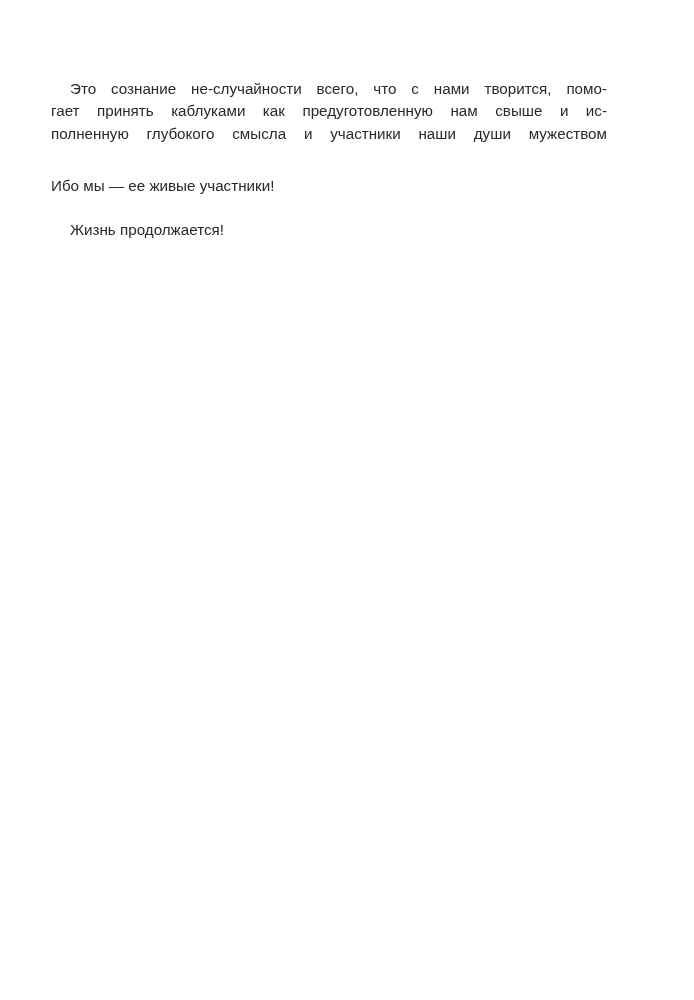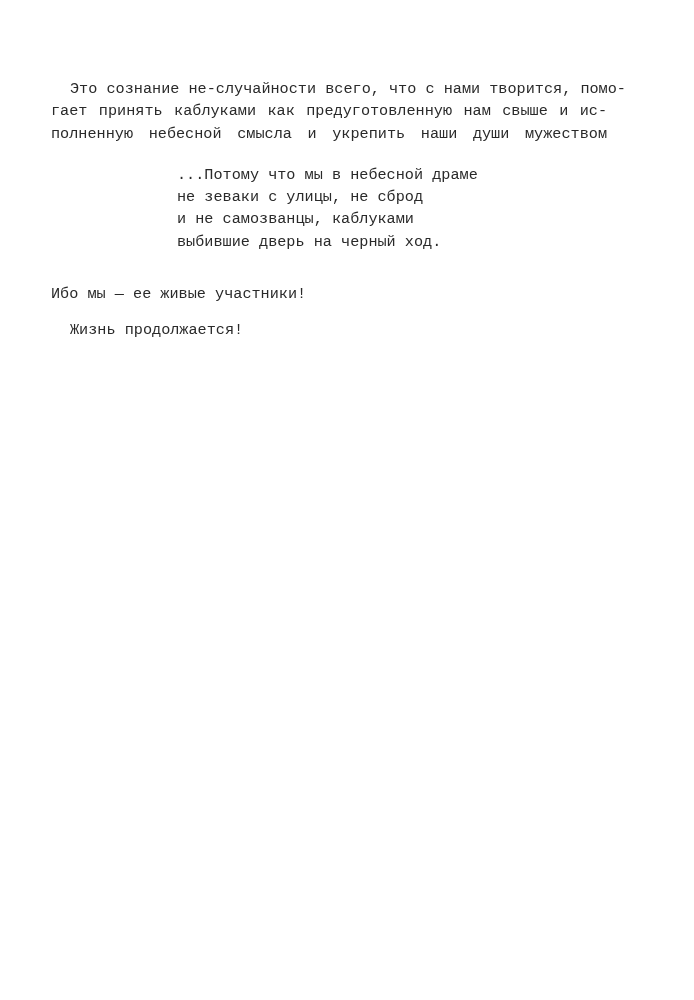--- a/index.html
+++ b/index.html
@@ -1,44 +1,38 @@
 <!DOCTYPE html>
 <html><head>
   <meta charset="utf-8">
   <style>
     html, body { margin: 0; padding: 0; background: #ffffff; }
     body { width: 694px; height: 1000px; position: relative; overflow: hidden; }
     .page {
       position: absolute; left: 51px; top: 78px; width: 556px;
-      font-family: Liberation Mono, monospace;
+      font-family: Liberation Sans, sans-serif;
       font-size: 15.2px; line-height: 22.3px; color: #2a2a2a;
     }
     .line { white-space: nowrap; display: block; height: 22.3px; }
     .justify { text-align: justify; text-align-last: justify; }
     .indent { padding-left: 19px; }
     .verse { margin-top: 19px; margin-left: 126px; }
     .gap1 { margin-top: 30px; }
-    .gap2 { margin-top: 14px; }
+    .gap2 { margin-top: 22px; }
   </style>
 </head>
 <body>
 
 <div class="page">
   <div>
     <span class="line justify indent">Это сознание не-случайности всего, что с нами творится, помо-</span>
     <span class="line justify">гает принять каблуками как предуготовленную нам свыше и ис-</span>
-    <span class="line justify">полненную небесной смысла и укрепить наши души мужеством</span>
+    <span class="line justify">полненную глубокого смысла и участники наши души мужеством</span>
   </div>
 
-  <div class="verse">
-    <span class="line">...Потому что мы в небесной драме</span>
-    <span class="line">не зеваки с улицы, не сброд</span>
-    <span class="line">и не самозванцы, каблуками</span>
-    <span class="line">выбившие дверь на черный ход.</span>
-  </div>
 
   <div class="gap1">
     <span class="line">Ибо мы — ее живые участники!</span>
   </div>
 
   <div>
   </div>
 
   <div class="gap2">
     <span class="line indent">Жизнь продолжается!</span>

